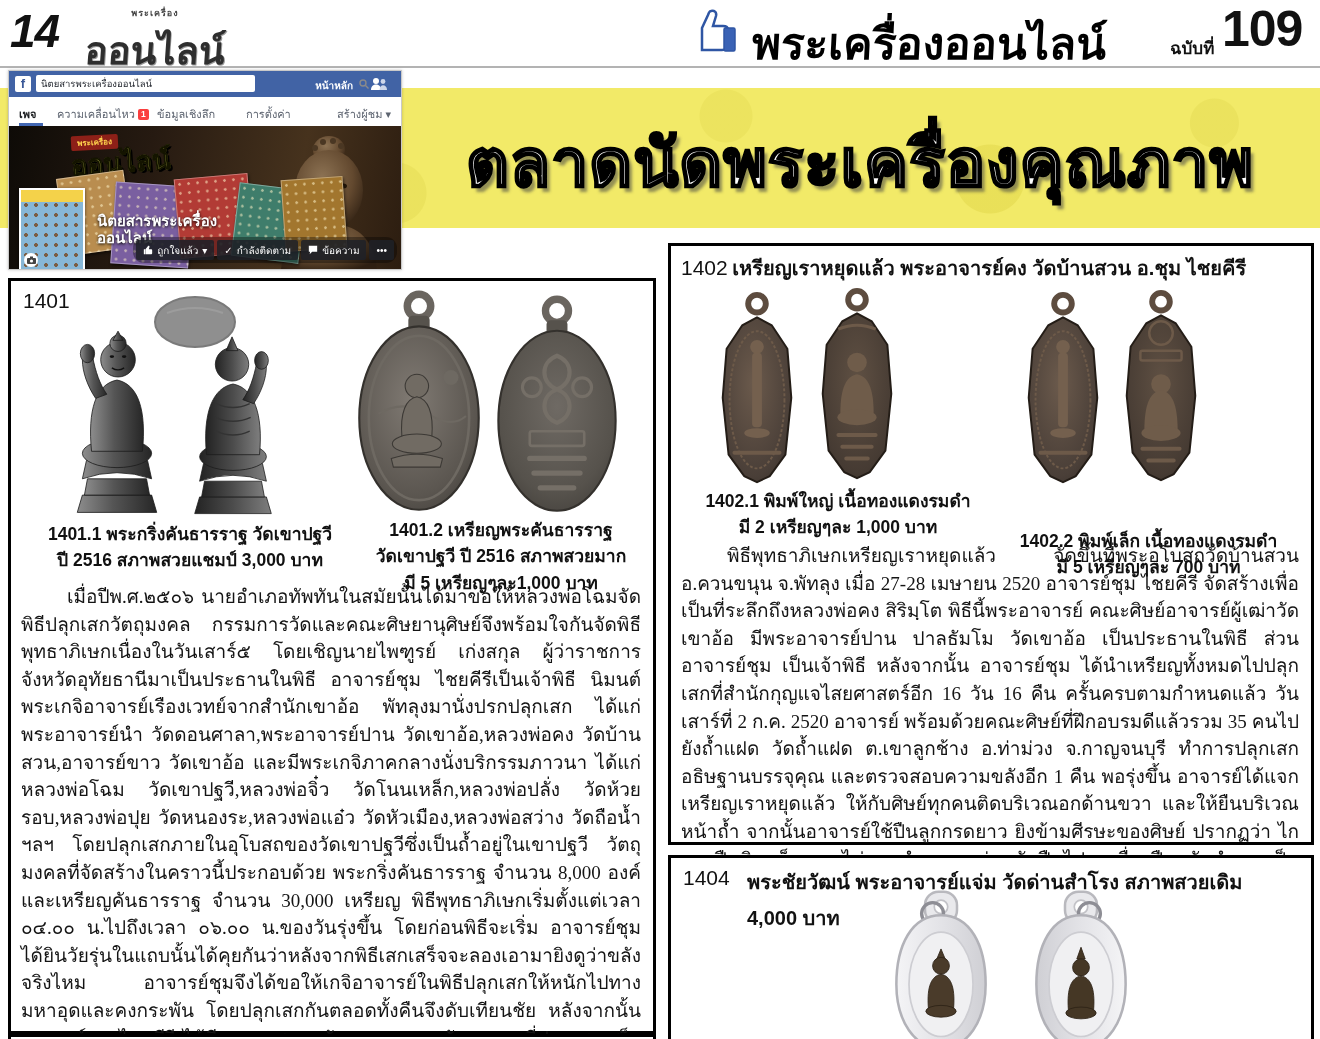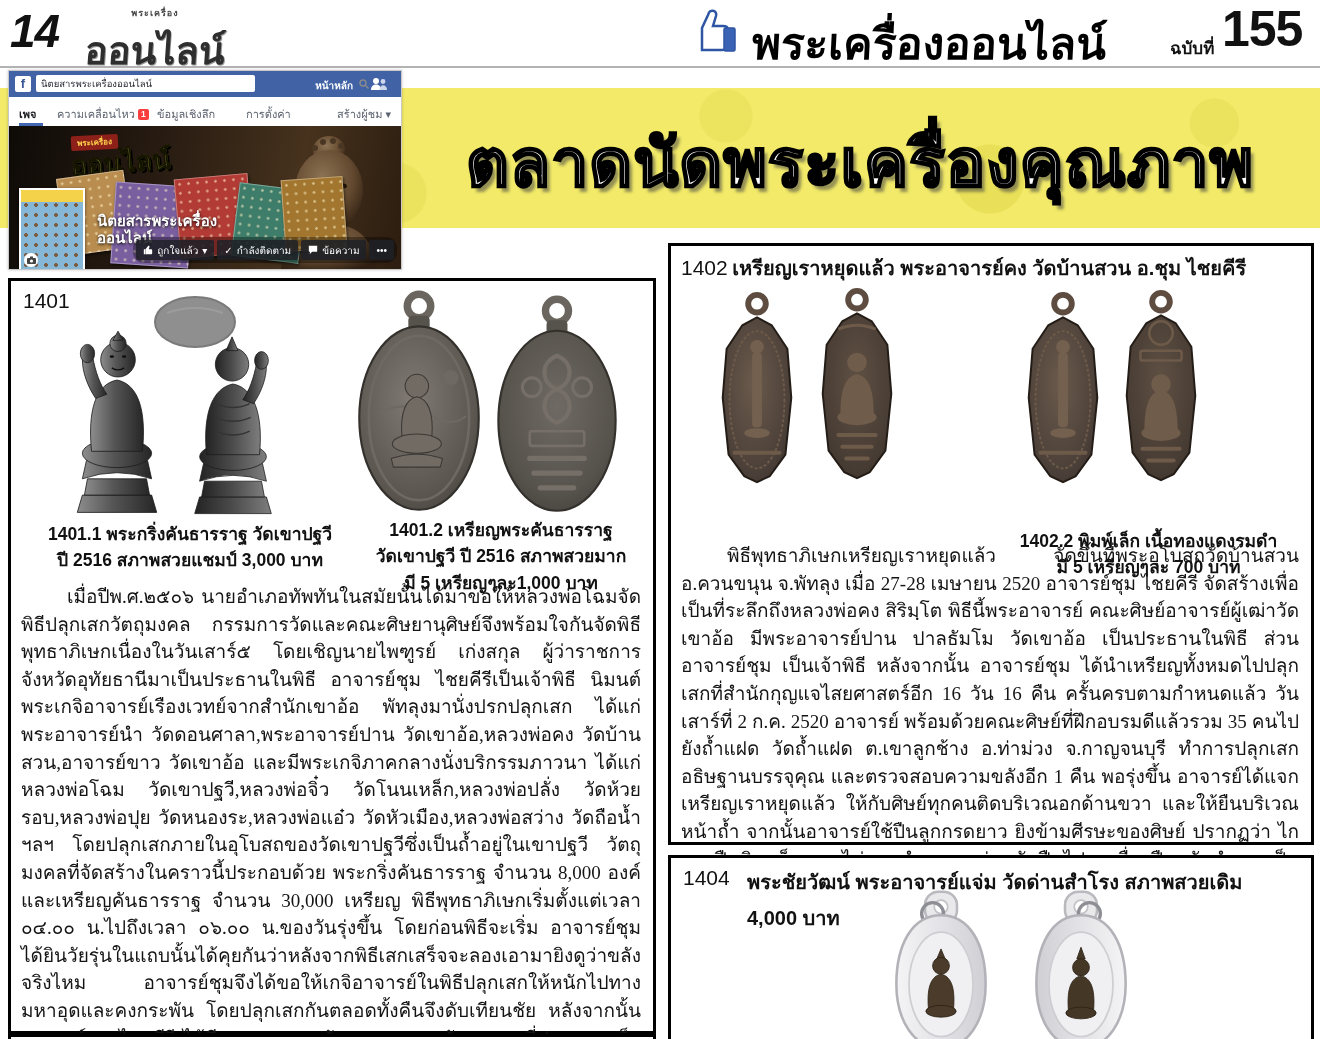--- a/index.html
+++ b/index.html
@@ -81,21 +81,21 @@
     <span class="logo-small">พระเครื่อง</span>
     <span class="logo-main">ออนไลน์</span>
   </div>
 
   <svg class="abs" style="left:688px;top:8px;" width="52" height="46" viewBox="0 0 52 46">
     <path d="M14 20 L14 42 L34 42 C38 42 40 40 40 36 L40 22 C40 19 38 18 35 18 L25 18 L28 8 C29 4 26 2 23 3 C22 3 21 4 20 7 L14 20 Z" fill="#fff" stroke="#2f56a4" stroke-width="2.5"></path>
     <rect x="36" y="20" width="11" height="23" rx="1.5" fill="#3a62b5" stroke="#2f56a4" stroke-width="1.5"></rect>
   </svg>
   <div class="abs masthead-title" style="left:752px;top:8px;">พระเครื่องออนไลน์</div>
   <div class="abs issue-label" style="left:1170px;top:34px;">ฉบับที่</div>
-  <div class="abs issue-num" style="left:1222px;top:0px;">155</div>
+  <div class="abs issue-num" style="left:1222px;top:0px;">109</div>
 
   <div class="abs divider" style="left:0;top:66px;width:1320px;"></div>
 
   <div class="abs band" style="left:0;top:88px;width:1320px;height:140px;"></div>
   <div class="abs banner-title" style="left:400px;top:110px;width:920px;">ตลาดนัดพระเครื่องคุณภาพ</div>
 
   <div class="abs fb" style="left:8px;top:70px;">
     <div class="fb-topbar">
       <div class="fb-flogo">f</div>
       <div class="fb-search">นิตยสารพระเครื่องออนไลน์</div>
@@ -371,20 +371,24 @@
       <circle cx="45" cy="14" r="9" fill="none" stroke="#5d4c3f" stroke-width="6"></circle>
       <path d="M45 28 L60 36 L76 60 L80 110 L74 168 L58 190 L45 196 L32 190 L16 168 L10 110 L14 60 L30 36 Z" fill="url(#ng4)" stroke="#241d17" stroke-width="2"></path>
       <circle cx="45" cy="46" r="12" fill="none" stroke="#6d5a49" stroke-width="2.5"></circle>
       <rect x="24" y="64" width="42" height="10" rx="2" fill="none" stroke="#6d5a49" stroke-width="2.5"></rect>
       <circle cx="45" cy="98" r="10" fill="#6f5c4a"></circle>
       <path d="M28 146 C28 118 34 106 45 104 C56 106 62 118 62 146 Z" fill="#6f5c4a"></path>
       <ellipse cx="45" cy="148" rx="20" ry="8" fill="#6f5c4a"></ellipse>
       <path d="M26 164 H64 M32 176 H58" stroke="#6d5a49" stroke-width="4" stroke-linecap="round"></path>
     </svg>
 
+    <div class="abs lcaption" style="left:12px;top:242px;width:310px;">
+      <span>1402.1 พิมพ์ใหญ่ เนื้อทองแดงรมดำ</span><br>
+      <span>มี 2 เหรียญๆละ 1,000 บาท</span>
+    </div>
     <div class="abs lcaption" style="left:325px;top:242px;width:305px;margin-top:40px;">
       <span>1402.2 พิมพ์เล็ก เนื้อทองแดงรมดำ</span><br>
       <span>มี 5 เหรียญๆละ 700 บาท</span>
     </div>
 
     <div class="abs lbody" style="left:10px;top:296px;width:618px;">พิธีพุทธาภิเษกเหรียญเราหยุดแล้ว จัดขึ้นที่พระอุโบสถวัดบ้านสวน อ.ควนขนุน จ.พัทลุง เมื่อ 27-28 เมษายน 2520 อาจารย์ชุม ไชยคีรี จัดสร้างเพื่อเป็นที่ระลึกถึงหลวงพ่อคง สิริมฺโต พิธีนี้พระอาจารย์ คณะศิษย์อาจารย์ผู้เฒ่าวัดเขาอ้อ มีพระอาจารย์ปาน ปาลธัมโม วัดเขาอ้อ เป็นประธานในพิธี ส่วนอาจารย์ชุม เป็นเจ้าพิธี หลังจากนั้น อาจารย์ชุม ได้นำเหรียญทั้งหมดไปปลุกเสกที่สำนักกุญแจไสยศาสตร์อีก 16 วัน 16 คืน ครั้นครบตามกำหนดแล้ว วันเสาร์ที่ 2 ก.ค. 2520 อาจารย์ พร้อมด้วยคณะศิษย์ที่ฝึกอบรมดีแล้วรวม 35 คนไปยังถ้ำแฝด วัดถ้ำแฝด ต.เขาลูกช้าง อ.ท่าม่วง จ.กาญจนบุรี ทำการปลุกเสกอธิษฐานบรรจุคุณ และตรวจสอบความขลังอีก 1 คืน พอรุ่งขึ้น อาจารย์ได้แจกเหรียญเราหยุดแล้ว ให้กับศิษย์ทุกคนติดบริเวณอกด้านขวา และให้ยืนบริเวณหน้าถ้ำ จากนั้นอาจารย์ใช้ปืนลูกกรดยาว ยิงข้ามศีรษะของศิษย์ ปรากฏว่า ไกของปืนติดแข็ง และไม่ยอมทำงาน แต่พอหันปืนไปทางอื่น ปืนกลับทำงานเป็นปกติ อาจารย์ได้ทดลองถึง 14 ครั้งและทุกๆครั้งก็ได้ผลเช่นเดียวกัน เป็นที่อัศจรรย์ยิ่ง</div>
   </div>
 
   <div class="abs lbox" style="left:668px;top:855px;width:640px;height:200px;">
     <div class="abs lid" style="left:12px;top:8px;">1404</div>

